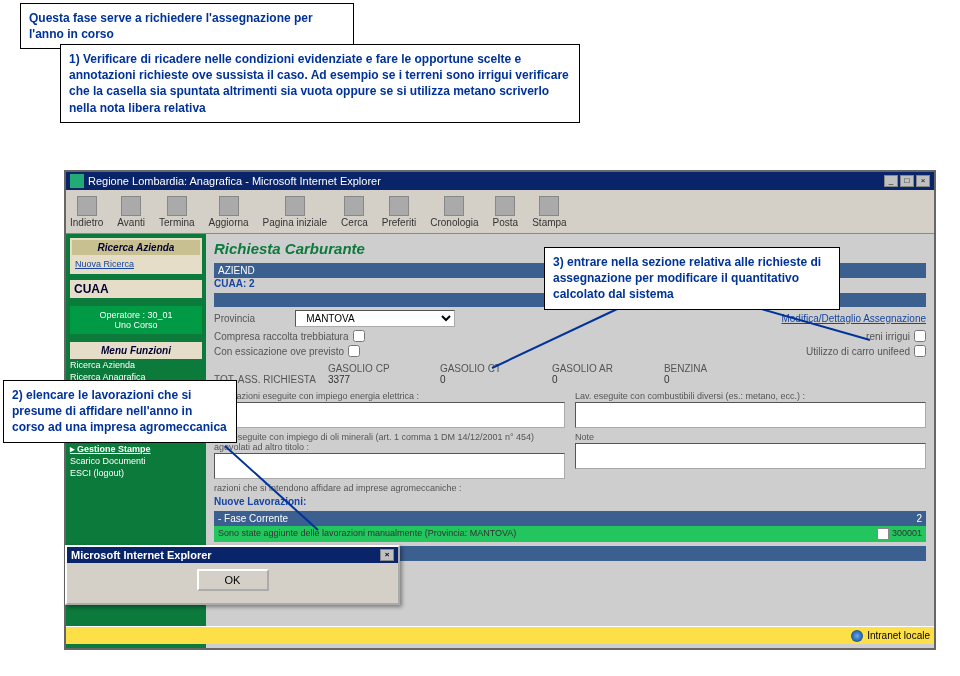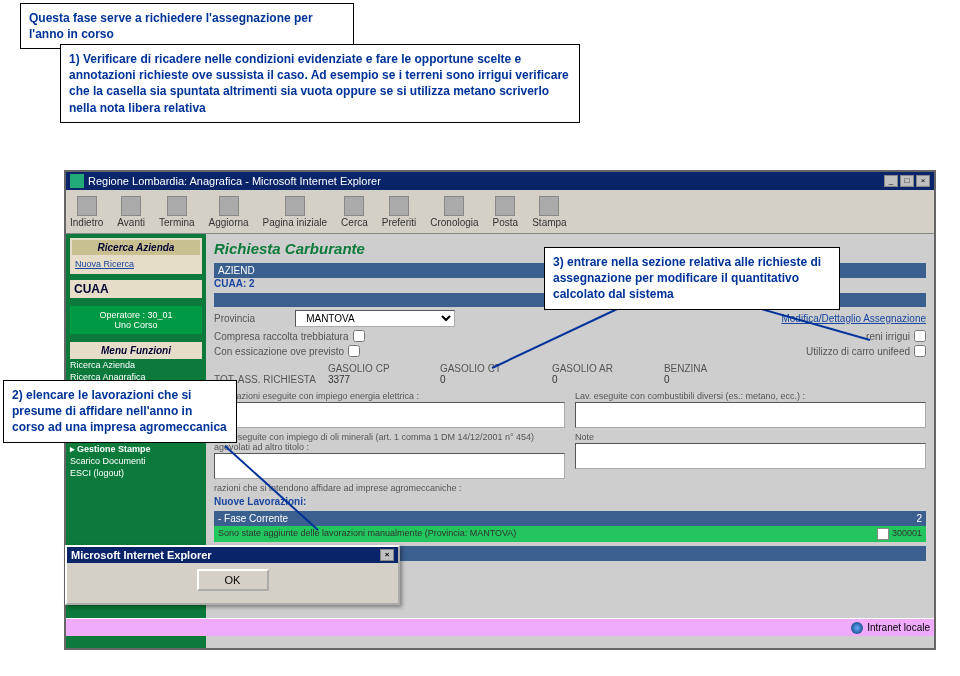--- a/index.html
+++ b/index.html
@@ -20,21 +20,21 @@
   .toolbar { background: #d4d0c8; border-bottom: 1px solid #888; height: 44px; display: flex; align-items: center; padding: 0 4px; gap: 14px; }
   .tb-item { display: flex; flex-direction: column; align-items: center; font-size: 10px; color: #333; }
   .tb-icon { width: 20px; height: 20px; background: #aaa; border: 1px solid #888; margin-bottom: 1px; }
   
   .content { display: flex; height: calc(100% - 62px); }
   
   .sidebar { width: 140px; background: #0b7a3b; color: #fff; padding: 4px; font-size: 10px; }
   .side-box { background: #e5ddc8; color: #000; margin-bottom: 6px; padding: 2px; }
   .side-title { background: #c8c090; color: #003; font-weight: bold; padding: 2px 4px; font-style: italic; text-align: center; }
   .side-link { color: #fff; padding: 1px 0; font-size: 9px; white-space: nowrap; }
-  .side-link.bold { font-weight: bold; }
+  .side-link.bold { font-weight: bold; text-decoration: underline; }
   .operator-box { background: #094; color: #fff; text-align: center; padding: 4px 2px; font-size: 9px; margin: 8px 0; }
   .menu-header { background: #e5ddc8; color: #003; font-weight: bold; font-style: italic; padding: 3px; text-align: center; }
   
   .main { flex: 1; background: #cecece; padding: 4px 8px; overflow: hidden; }
   .main-title { color: #0b7a3b; font-weight: bold; font-style: italic; font-size: 15px; padding: 2px 0; }
   .section-bar { background: #3b5f8f; color: #fff; font-size: 10px; padding: 2px 4px; margin-top: 4px; }
   .blue-text { color: #1846a0; font-weight: bold; font-size: 10px; }
   
   .form-row { display: flex; align-items: center; margin: 3px 0; font-size: 10px; }
   .form-row label { color: #555; }
@@ -56,21 +56,21 @@
   .ta-wrap { flex: 1; }
   
   .bottom-text { font-size: 9px; color: #555; margin: 3px 0; }
   .new-lav { color: #1846a0; font-weight: bold; font-size: 10px; margin: 3px 0; }
   
   .fase-bar { background: #3b5f8f; color: #fff; font-size: 10px; padding: 2px 4px; margin-top: 4px; display: flex; }
   .fase-val { margin-left: auto; }
   .fase-note { background: #22c55e; font-size: 9px; color: #333; padding: 2px 4px; display: flex; }
   .doc-icon { width: 12px; height: 12px; background: #fff; border: 1px solid #888; margin-left: auto; margin-right: 3px; }
   
-  .status-bar { position: absolute; bottom: 12px; left: 0; right: 0; height: 18px; background: #f0abfc; border-top: 1px solid #fff; display: flex; align-items: center; font-size: 10px; padding: 0 4px; }
+  .status-bar { position: absolute; bottom: 4px; left: 0; right: 0; height: 18px; background: #fde047; border-top: 1px solid #fff; display: flex; align-items: center; font-size: 10px; padding: 0 4px; }
   .status-right { margin-left: auto; display: flex; align-items: center; gap: 4px; }
   .globe { width: 12px; height: 12px; background: radial-gradient(#6af, #036); border-radius: 50%; }
   
   .dialog { position: absolute; left: 65px; top: 545px; width: 335px; background: #d4d0c8; border: 2px outset #fff; z-index: 60; box-shadow: 2px 2px 4px rgba(0,0,0,0.4); }
   .dialog-title { background: #0a246a; color: #fff; font-size: 11px; padding: 2px 4px; display: flex; align-items: center; font-weight: bold; }
   .dialog-title .ie-btn { margin-left: auto; }
   .dialog-body { display: flex; align-items: center; padding: 14px 12px; gap: 12px; }
   .warn-icon { width: 32px; height: 32px; background: #ffeb3b; position: relative; clip-path: polygon(50% 0%, 0% 100%, 100% 100%); }
   .warn-icon::after { content: "!"; position: absolute; left: 50%; top: 55%; transform: translate(-50%, -50%); color: #000; font-weight: bold; font-size: 20px; }
   .dialog-text { font-size: 11px; color: #000; }

